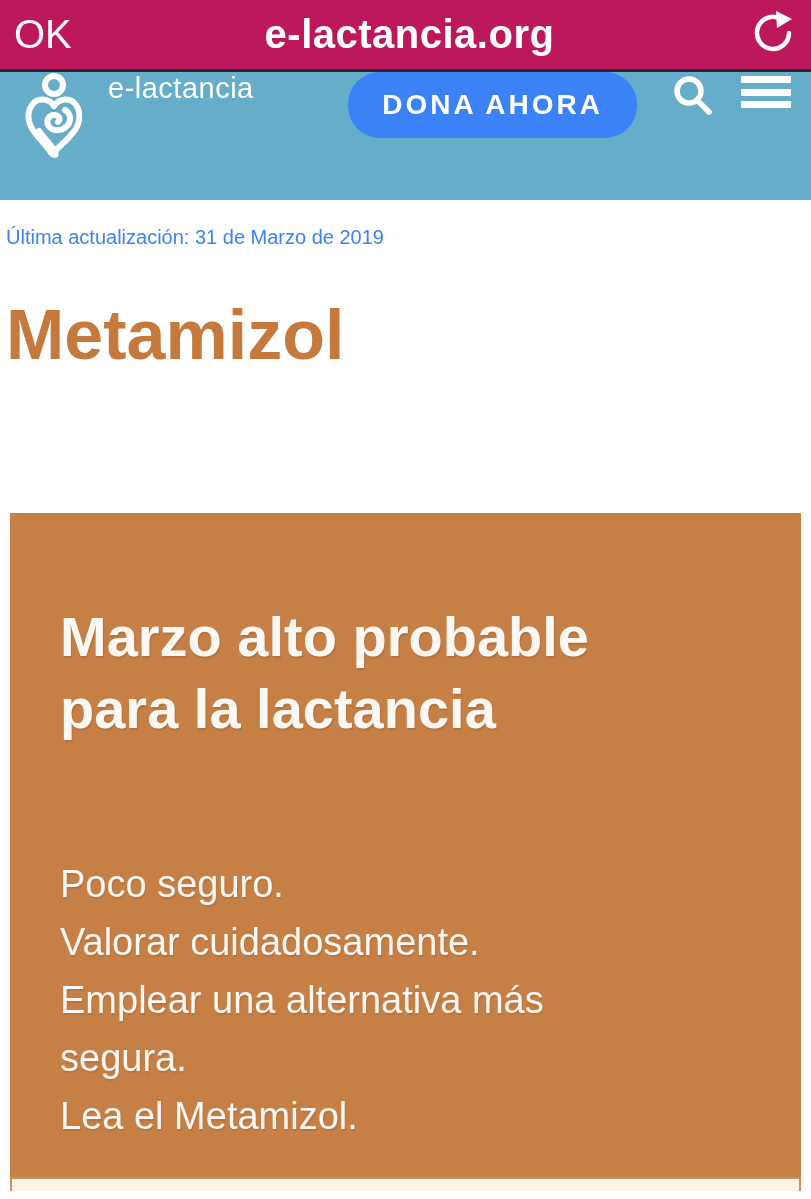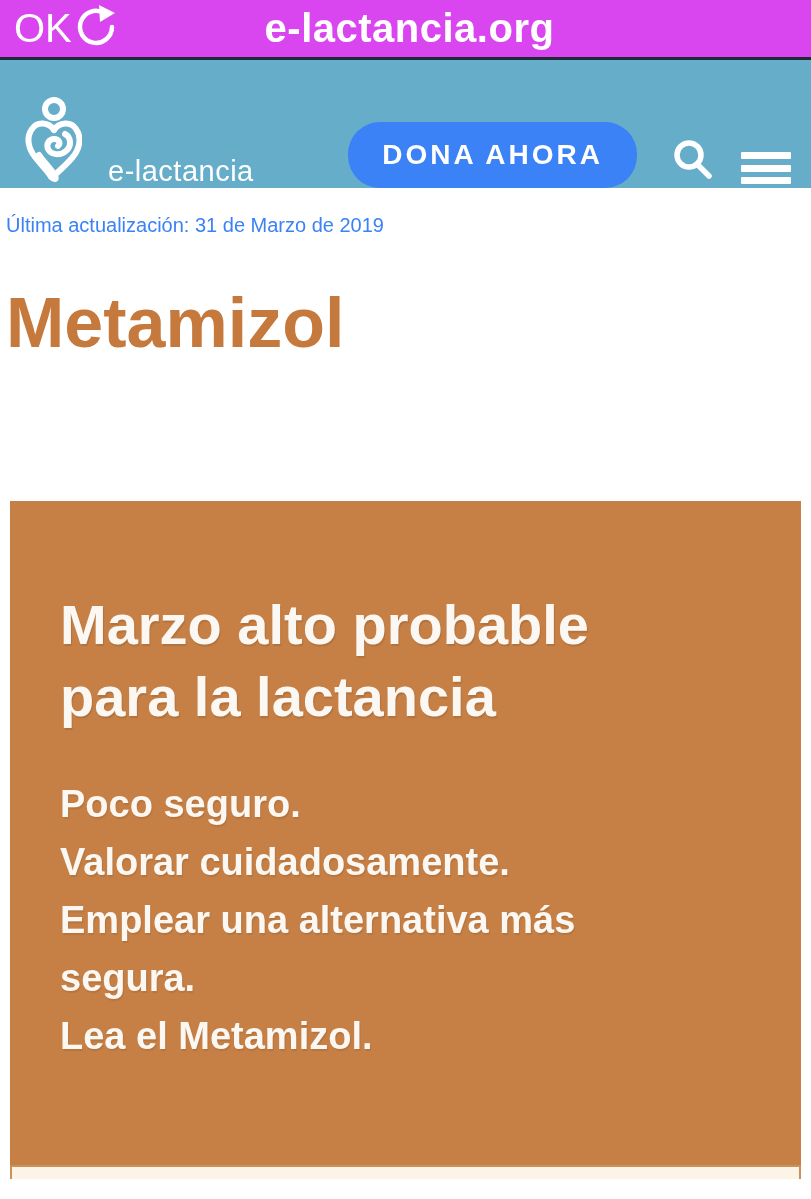--- a/index.html
+++ b/index.html
@@ -3,32 +3,32 @@
 <meta charset="utf-8">
 <style>
   html,body{margin:0;padding:0;}
   body{
     width:811px;height:1199px;overflow:hidden;background:#ffffff;
     font-family:"Liberation Sans","DejaVu Sans",sans-serif;
     position:relative;
   }
   
   .browser-bar{
-    height:60px;background:#d946ef;border-bottom:3px solid #1d2b36;
-    display:flex;align-items:center;justify-content:flex-start;
+    height:72px;background:#be185d;border-bottom:3px solid #1d2b36;
+    display:flex;align-items:center;justify-content:space-between;
     padding:0 14px;box-sizing:border-box;color:#fff;
   }
   .browser-ok{font-size:40px;color:#fefefe;font-weight:400;}
   .browser-url{font-size:40px;font-weight:600;color:#fefefe;letter-spacing:.5px;
     position:absolute;left:8px;right:0;text-align:center;pointer-events:none;}
   .browser-bar{position:relative;}
   .reload-btn{width:48px;height:56px;display:flex;align-items:center;justify-content:center;}
   
   .site-header{
-    height:128px;background:#66adc9;display:flex;align-items:flex-end;
+    height:128px;background:#66adc9;display:flex;align-items:flex-start;
     padding:0 20px;box-sizing:border-box;
   }
   .logo-wrap{width:58px;height:92px;margin-left:4px;flex:0 0 auto;}
   .site-name{color:#ffffff;font-size:29px;font-weight:400;margin-left:26px;letter-spacing:.5px;}
   .header-spacer{flex:1;}
   .donate-btn{
     background:#3b82f6;color:#ffffff;border:none;border-radius:32px;
     font-family:inherit;font-size:28px;font-weight:700;letter-spacing:3px;
     padding:17px 34px;cursor:pointer;
   }
@@ -44,21 +44,21 @@
   }
   .risk-card{
     margin:135px 10px 0 10px;height:664px;box-sizing:border-box;
     background:#c67f44;padding:88px 50px 0 50px;overflow:hidden;
   }
   .risk-heading{
     margin:0;color:#fbf7f2;font-size:56px;line-height:72px;font-weight:700;
     text-shadow:1px 2px 1px rgba(0,0,0,0.10);max-width:620px;
   }
   .risk-text{
-    margin:42px 0 0 0;color:#fbf7f2;font-size:38px;line-height:58px;font-weight:700;
+    margin:110px 0 0 0;color:#fbf7f2;font-size:38px;line-height:58px;font-weight:400;
     text-shadow:1px 2px 1px rgba(0,0,0,0.08);max-width:580px;
   }
   .next-card-sliver{
     margin:0 10px;height:14px;background:#fcf4e6;
     border:2px solid #c9925c;border-bottom:none;box-sizing:border-box;
   }
 </style>
 </head>
 <body>
 

